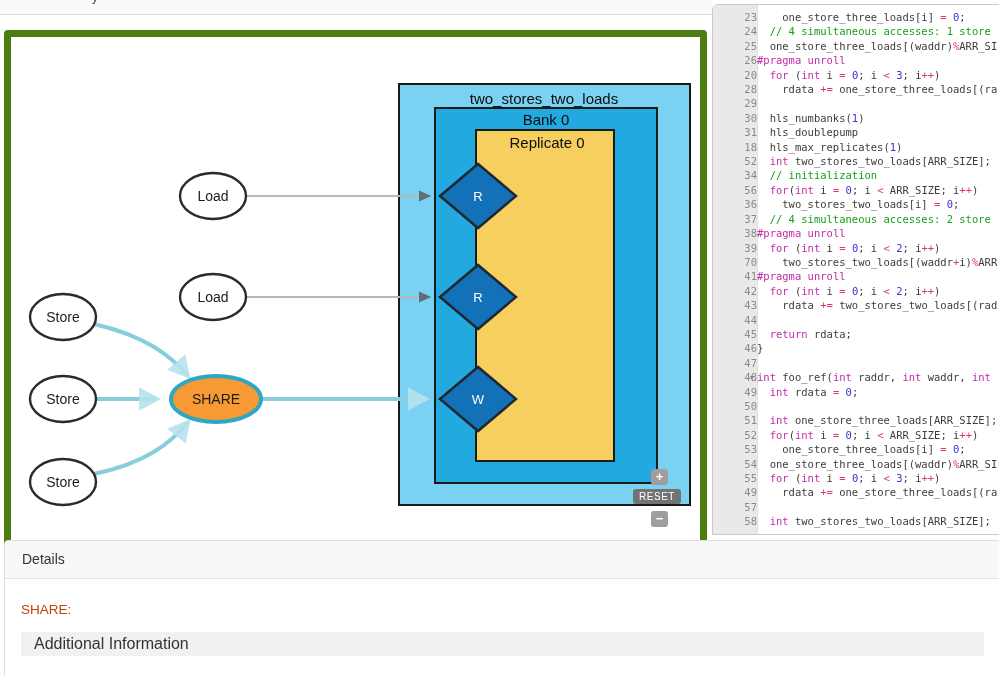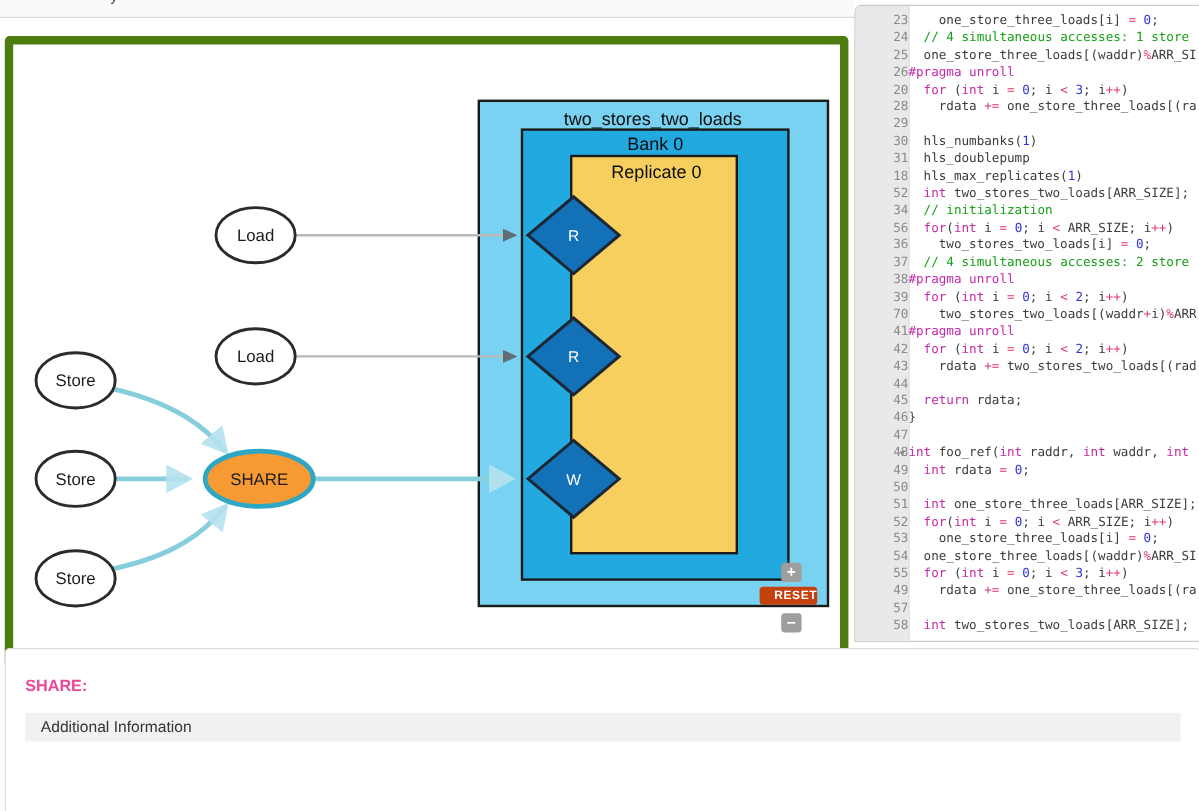--- a/index.html
+++ b/index.html
@@ -21,22 +21,22 @@
     position:absolute;left:4px;top:30px;width:689px;height:513px;
     background:#fff;border:7px solid #4d7c0f;border-radius:4px;
   }
   .diagram-panel svg{position:absolute;left:0;top:0;}
   .zoom-btn{
     position:absolute;width:17px;height:16px;background:#9e9e9e;border-radius:3px;
     color:#fff;font-weight:bold;font-size:13px;line-height:15px;text-align:center;
     cursor:pointer;user-select:none;
   }
   .reset-btn{
-    position:absolute;width:48px;height:15px;background:#c2410c;border-radius:3px;
-    color:#fff;font-weight:bold;font-size:10px;line-height:15px;text-align:right;
+    position:absolute;width:48px;height:15px;background:#737373;border-radius:3px;
+    color:#fff;font-weight:normal;font-size:10px;line-height:15px;text-align:center;
     letter-spacing:.5px;cursor:pointer;user-select:none;
   }
   
   .code-pane{
     position:absolute;left:712px;top:4px;width:292px;height:529px;
     background:#fff;border:1px solid #c9c9c9;border-radius:6px 6px 0 0;
     overflow:hidden;
   }
   .gutter-bg{
     position:absolute;left:0;top:0;width:44px;height:100%;
@@ -61,24 +61,24 @@
   .details-panel{
     position:absolute;left:4px;top:540px;width:995px;height:200px;
     background:#fff;border:1px solid #ddd;border-radius:4px 4px 0 0;
   }
   .details-header{
     height:37px;background:#f8f8f8;border-bottom:1px solid #e3e3e3;
     font-size:14px;color:#333;line-height:37px;padding-left:17px;
     border-radius:4px 4px 0 0;
   }
   .details-body{padding:16px 16px 0 16px;position:relative;}
-  .details-title{font-size:13.5px;font-weight:bold;color:#ec4899;margin-top:7px;}
+  .details-title{font-size:13.5px;font-weight:normal;color:#c2410c;margin-top:7px;}
   .info-row{
     position:relative;margin-top:15px;background:#f1f1f1;height:24px;
-    line-height:24px;font-size:13px;color:#333;padding-left:13px;
+    line-height:24px;font-size:16px;color:#333;padding-left:13px;
   }
   .info-row .val{position:absolute;left:703px;top:0;color:#333;}
 </style>
 </head>
 <body>
 
 <div class="topbar">
   <span class="clip-frag">y</span>
 </div>
 
@@ -177,19 +177,20 @@
       <div class="cl"><span class="ln">53</span><span class="lc">    one_store_three_loads[i] <span class="tok-o">=</span> <span class="tok-n">0</span>;</span></div>
       <div class="cl"><span class="ln">54</span><span class="lc">  one_store_three_loads[(waddr)<span class="tok-o">%</span>ARR_SI</span></div>
       <div class="cl"><span class="ln">55</span><span class="lc">  <span class="tok-k">for</span> (<span class="tok-k">int</span> i <span class="tok-o">=</span> <span class="tok-n">0</span>; i <span class="tok-o">&lt;</span> <span class="tok-n">3</span>; i<span class="tok-o">++</span>)</span></div>
       <div class="cl"><span class="ln">49</span><span class="lc">    rdata <span class="tok-o">+=</span> one_store_three_loads[(ra</span></div>
       <div class="cl"><span class="ln">57</span><span class="lc"></span></div>
       <div class="cl"><span class="ln">58</span><span class="lc">  <span class="tok-k">int</span> two_stores_two_loads[ARR_SIZE];</span></div>
     </div>
 </div>
 
 <div class="details-panel">
+  <div class="details-header">Details</div>
   <div class="details-body">
     <div class="details-title">SHARE:</div>
     <div class="info-row">
       <span>Additional Information</span>
     </div>
   </div>
 </div>
 
 </body></html>

